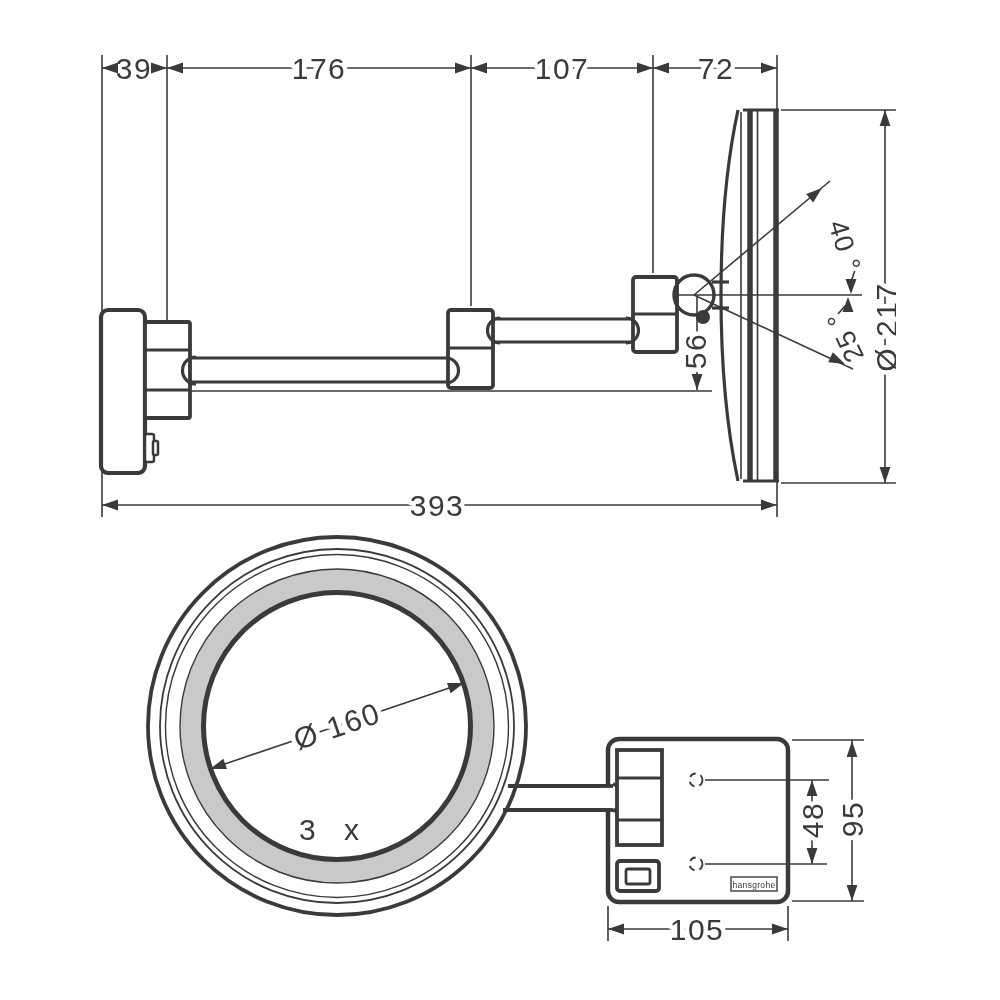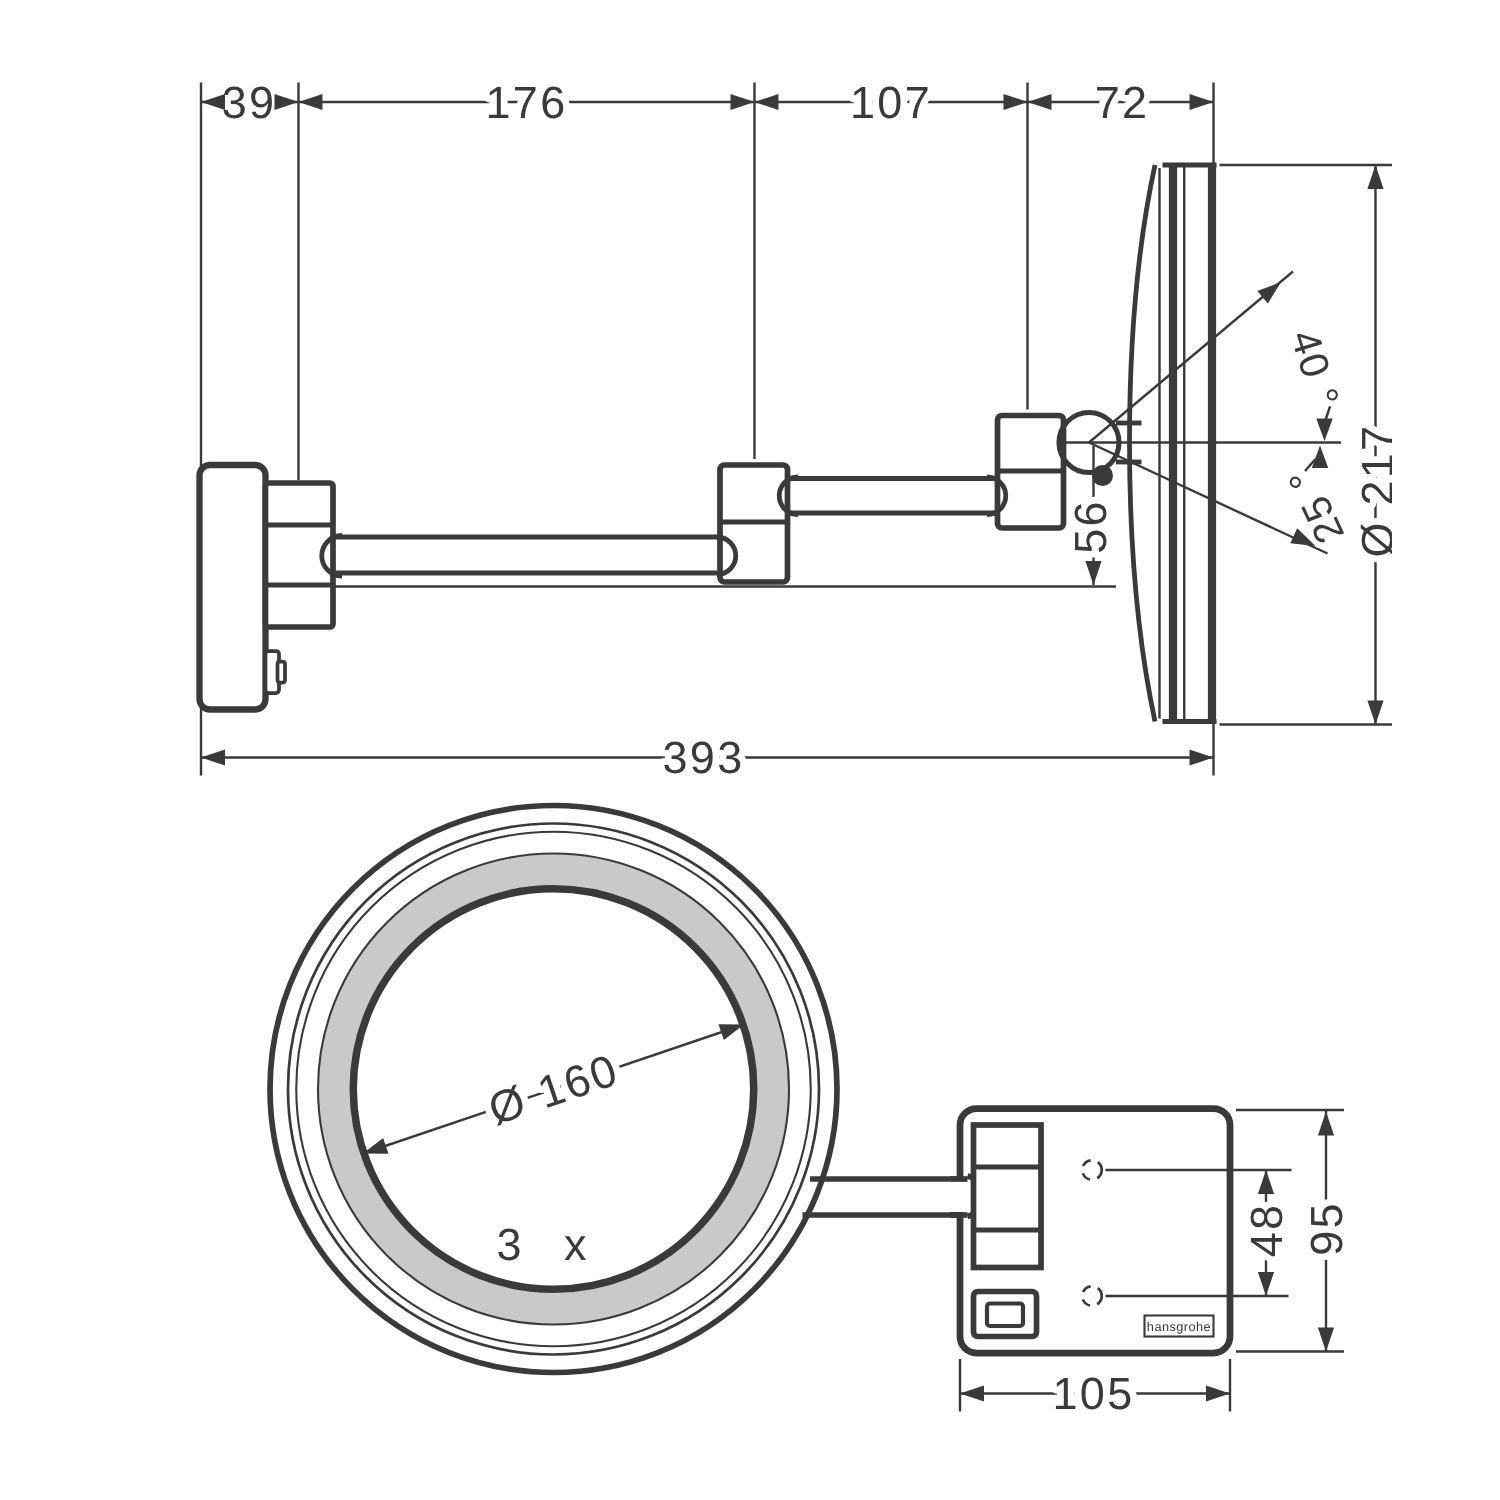--- a/index.html
+++ b/index.html
@@ -1,21 +1,21 @@
 <!DOCTYPE html>
 <html style="--line: #3a3a3a; --ring: #c9c9c9; --bg: #ffffff;"><head>
 <meta charset="utf-8">
 <style>
   :root{
     --line:#3a3a3a;
     --ring:#c9c9c9;
     --bg:#ffffff;
   }
   html,body{margin:0;padding:0;background:var(--bg);}
-  .stage{width:896px;height:1000px;background:var(--bg);position:relative;overflow:hidden;margin-left:32px;}
+  .stage{width:896px;height:1000px;background:var(--bg);position:relative;overflow:hidden;}
   svg{display:block;}
   
   .thin{stroke:var(--line);stroke-width:1.6;fill:none;}
   .med{stroke:var(--line);stroke-width:3.2;fill:none;}
   .med2{stroke:var(--line);stroke-width:3.8;fill:none;}
   .thick{stroke:var(--line);stroke-width:4.2;fill:none;}
   .xthick{stroke:var(--line);stroke-width:5.5;fill:none;}
   .whitefill{fill:#ffffff;}
   .nofill{fill:none;}
   .arrow{fill:var(--line);stroke:none;}

